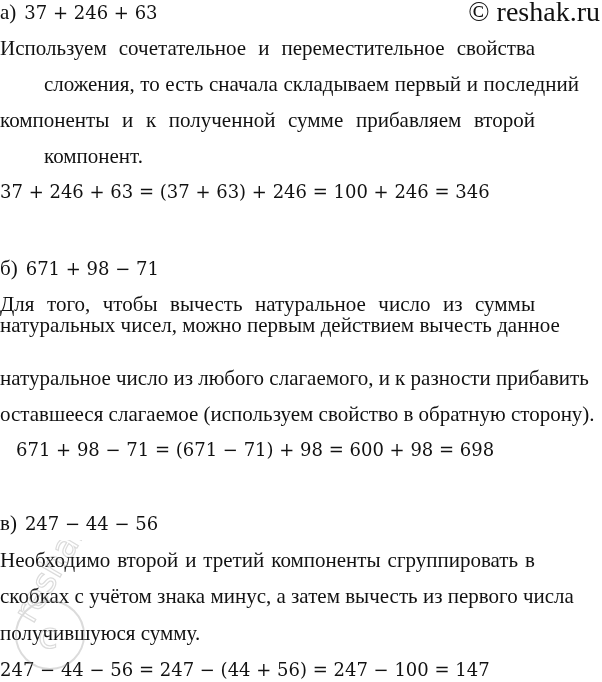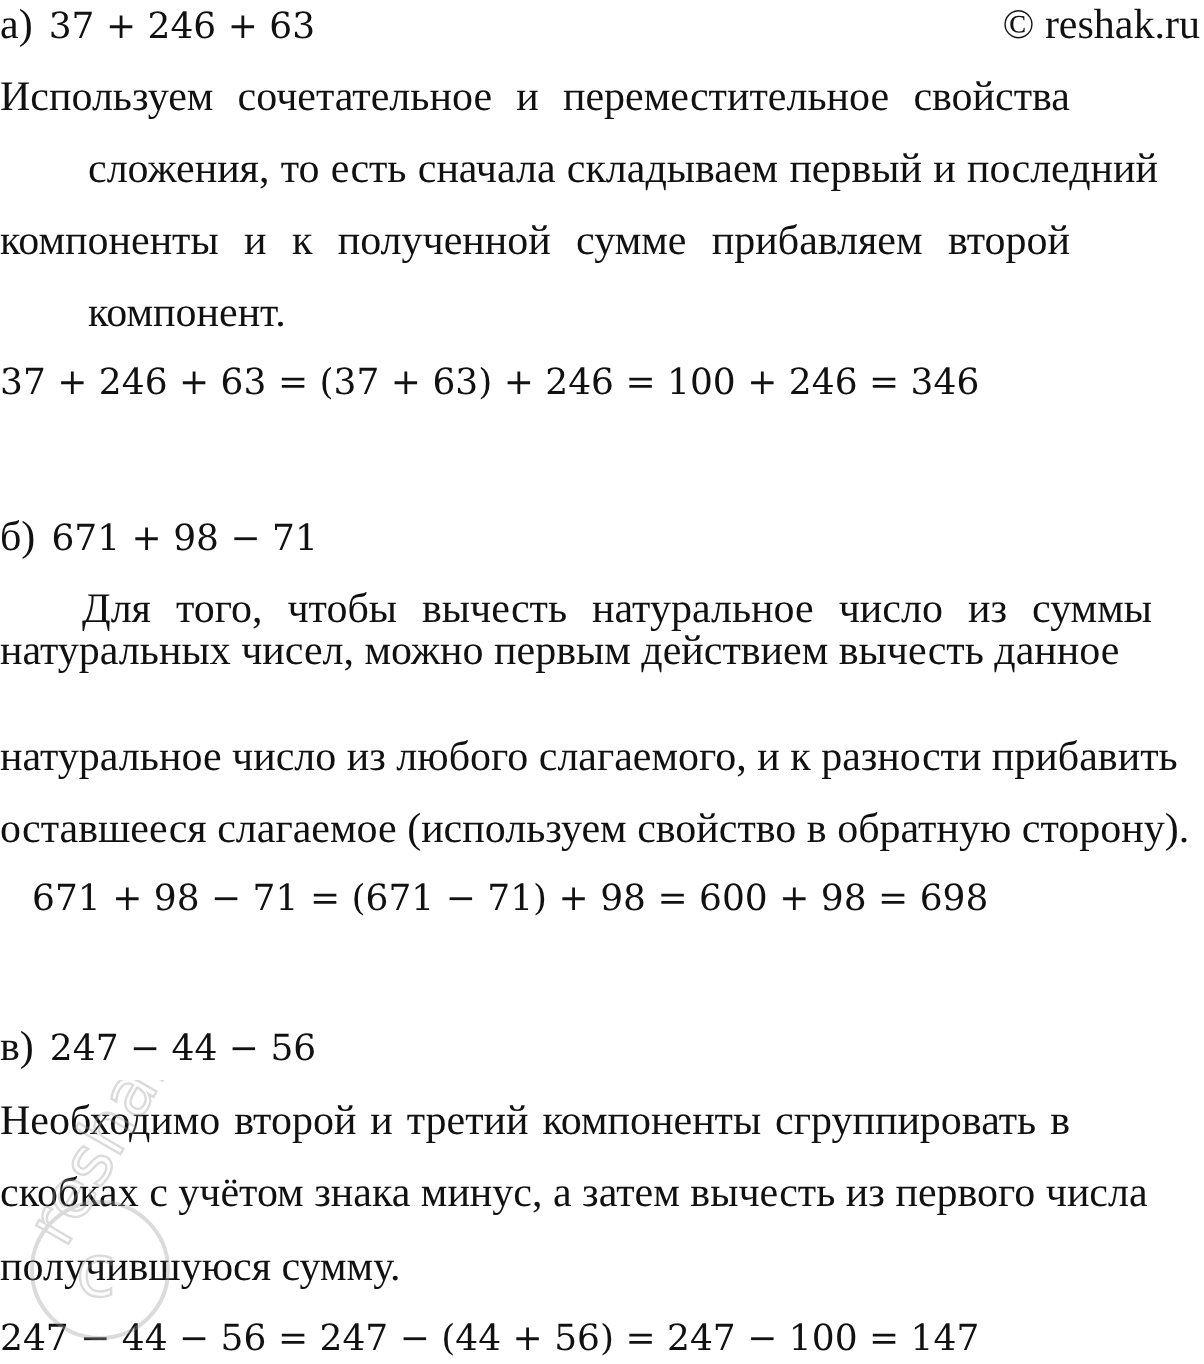--- a/index.html
+++ b/index.html
@@ -2,21 +2,21 @@
 <html><head>
   <meta charset="utf-8">
   <style>
     html, body { margin: 0; padding: 0; background: #ffffff; }
     body { width: 602px; height: 682px; position: relative; overflow: hidden;
            font-family: "Liberation Serif", serif; color: #111; }
     .line { position: absolute; left: 0; width: 535px; font-size: 21px; line-height: 24px; white-space: nowrap; }
     .just { text-align: justify; text-align-last: justify; }
     .math { font-family: "DejaVu Serif", serif; font-size: 18px; letter-spacing: 0; }
     .label { font-family: "Liberation Serif", serif; font-size: 21px; margin-right: 8px; }
-    .copy { position: absolute; right: 2px; top: 0; font-size: 21px; line-height: 24px; }
+    .copy { position: absolute; right: 2px; top: 0; font-size: 28px; line-height: 24px; }
     .wm { position: absolute; left: 10px; top: 540px; width: 140px; height: 140px; pointer-events: none; opacity: 0.35; }
   </style>
 </head>
 <body>
 
 <div class="copy">© reshak.ru</div>
 
 <div>
   <div class="line" style="top:0px;">
     <span class="label">а)</span><span class="math">37 + 246 + 63</span>
@@ -25,21 +25,21 @@
   <div class="line just" style="top:72px;padding-left:44px;">сложения, то есть сначала складываем первый и последний</div>
   <div class="line just" style="top:108px;">компоненты и к полученной сумме прибавляем второй</div>
   <div class="line" style="top:144px;margin-left:44px;">компонент.</div>
   <div class="line math" style="top:180px;">37 + 246 + 63 = (37 + 63) + 246 = 100 + 246 = 346</div>
 </div>
 
 <div>
   <div class="line" style="top:256px;">
     <span class="label">б)</span><span class="math">671 + 98 − 71</span>
   </div>
-  <div class="line just" style="top:292px;margin-left:41px;">Для того, чтобы вычесть натуральное число из суммы</div>
+  <div class="line just" style="top:292px;">Для того, чтобы вычесть натуральное число из суммы</div>
   <div class="line just" style="top:313px;">натуральных чисел, можно первым действием вычесть данное</div>
   <div class="line just" style="top:366px;">натуральное число из любого слагаемого, и к разности прибавить</div>
   <div class="line just" style="top:402px;">оставшееся слагаемое (используем свойство в обратную сторону).</div>
   <div class="line math" style="top:438px;margin-left:16px;">671 + 98 − 71 = (671 − 71) + 98 = 600 + 98 = 698</div>
 </div>
 
 <div>
   <div class="line" style="top:511px;">
     <span class="label">в)</span><span class="math">247 − 44 − 56</span>
   </div>

